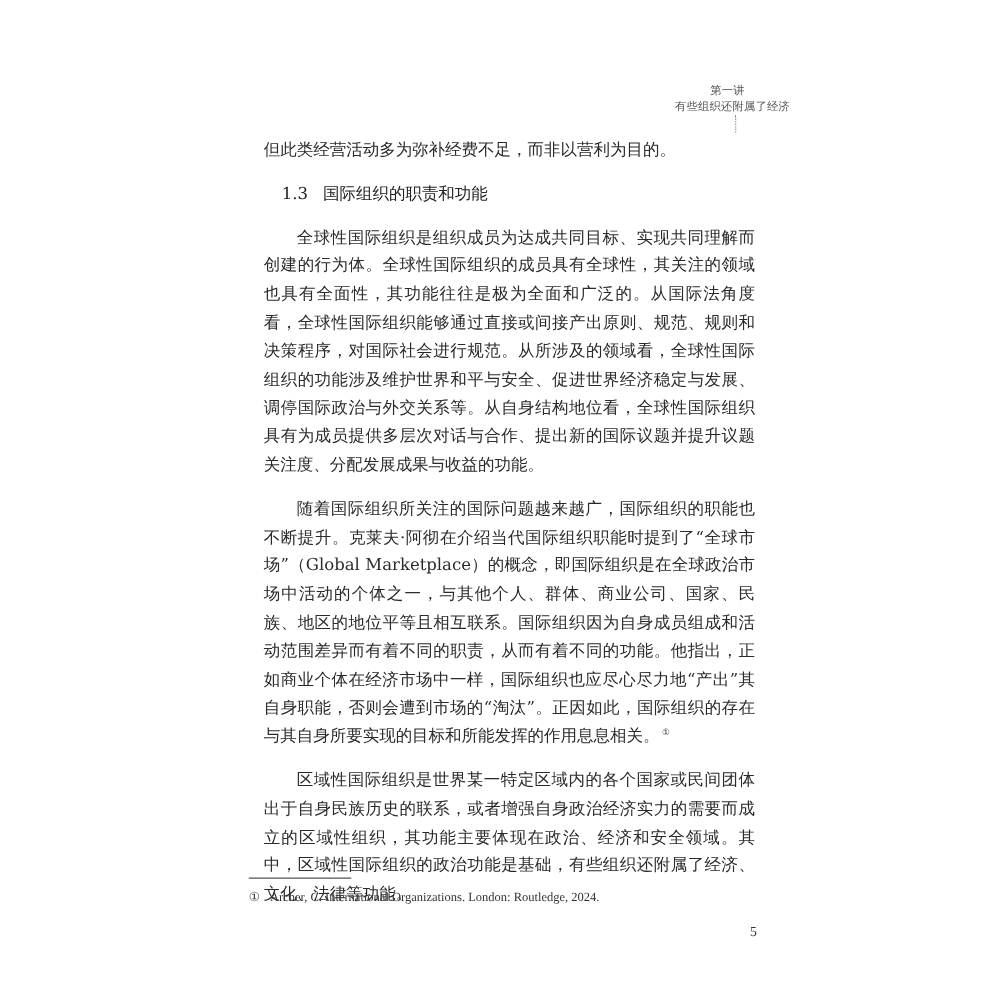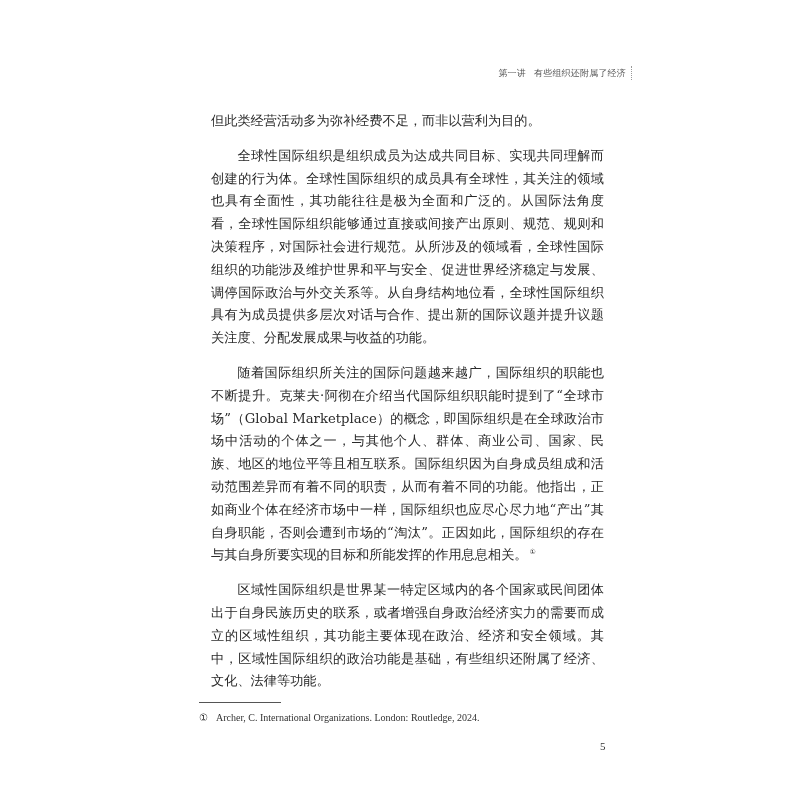--- a/index.html
+++ b/index.html
@@ -24,20 +24,21 @@
     .running-header {
       position: absolute;
       top: 66px;
       right: 168px;
       display: flex;
       align-items: center;
       font-family: Liberation Sans, sans-serif;
       font-size: 9px;
       color: #555;
       letter-spacing: 0.2px;
+      flex-direction: column;
     }
     .running-header .chapter-no { margin-right: 8px; }
     .running-header .divider-bar {
       display: inline-block;
       width: 0;
       height: 14px;
       margin-left: 5px;
       border-left: 1px dotted #999;
     }
     .body-text {
@@ -111,20 +112,23 @@
 
   <div class="running-header">
     <span class="chapter-no">第一讲</span>
     <span class="chapter-title">有些组织还附属了经济</span>
     <span class="divider-bar"></span>
   </div>
 
   <div class="body-text">
     <p>但此类经营活动多为弥补经费不足，而非以营利为目的。</p>
 
+    <h2 class="section-heading">
+      <span class="sec-num">1.3</span><span class="sec-title">国际组织的职责和功能</span>
+    </h2>
 
     <p class="indent">全球性国际组织是组织成员为达成共同目标、实现共同理解而创建的行为体。全球性国际组织的成员具有全球性，其关注的领域也具有全面性，其功能往往是极为全面和广泛的。从国际法角度看，全球性国际组织能够通过直接或间接产出原则、规范、规则和决策程序，对国际社会进行规范。从所涉及的领域看，全球性国际组织的功能涉及维护世界和平与安全、促进世界经济稳定与发展、调停国际政治与外交关系等。从自身结构地位看，全球性国际组织具有为成员提供多层次对话与合作、提出新的国际议题并提升议题关注度、分配发展成果与收益的功能。</p>
     <p class="indent"><span>随着国际组织所关注的国际问题越来越广，国际组织的职能也不断提升。克莱夫·阿彻在介绍当代国际组织职能时提到了“全球市场”（Global Marketplace）的概念，即国际组织是在全球政治市场中活动的个体之一，与其他个人、群体、商业公司、国家、民族、地区的地位平等且相互联系。国际组织因为自身成员组成和活动范围差异而有着不同的职责，从而有着不同的功能。他指出，正如商业个体在经济市场中一样，国际组织也应尽心尽力地“产出”其自身职能，否则会遭到市场的“淘汰”。正因如此，国际组织的存在与其自身所要实现的目标和所能发挥的作用息息相关。</span><span class="fn-ref">①</span></p>
     <p class="indent">区域性国际组织是世界某一特定区域内的各个国家或民间团体出于自身民族历史的联系，或者增强自身政治经济实力的需要而成立的区域性组织，其功能主要体现在政治、经济和安全领域。其中，区域性国际组织的政治功能是基础，有些组织还附属了经济、文化、法律等功能。</p>
   </div>
 
   <div class="footnote-rule"></div>
 
   <div class="footnote">
     <span class="fn-marker">①</span>

